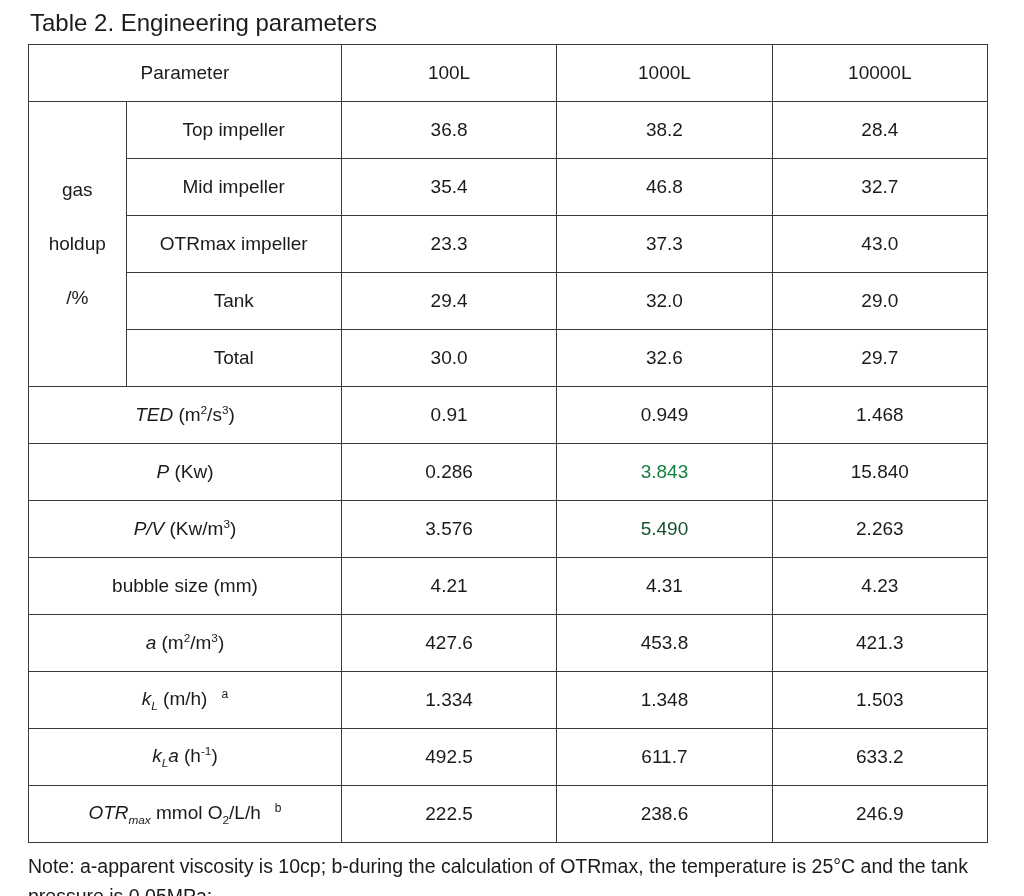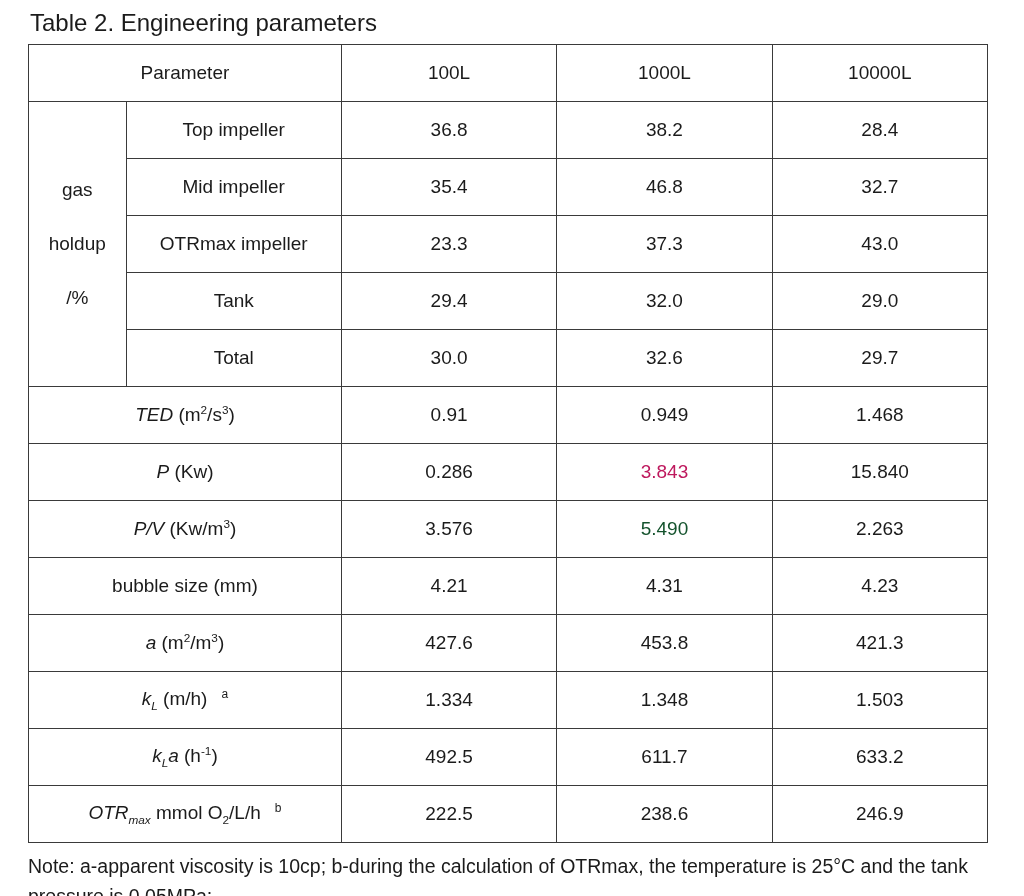--- a/index.html
+++ b/index.html
@@ -147,21 +147,21 @@
         </tr>
         <tr>
           <td class="rowlabel" colspan="2"><span class="ital">TED</span><span> (m</span><sup>2</sup><span>/s</span><sup>3</sup><span>)</span></td>
           <td>0.91</td>
           <td>0.949</td>
           <td>1.468</td>
         </tr>
         <tr>
           <td class="rowlabel" colspan="2"><span class="ital">P</span><span>   (Kw)</span></td>
           <td>0.286</td>
-          <td style="color: #be185d;">3.843</td>
+          <td style="color: #15803d;">3.843</td>
           <td>15.840</td>
         </tr>
         <tr>
           <td class="rowlabel" colspan="2"><span class="ital">P/V</span><span> (Kw/m</span><sup>3</sup><span>)</span></td>
           <td>3.576</td>
           <td style="color: #14532d;">5.490</td>
           <td>2.263</td>
         </tr>
         <tr>
           <td class="rowlabel" colspan="2"><span>bubble size (mm)</span></td>

